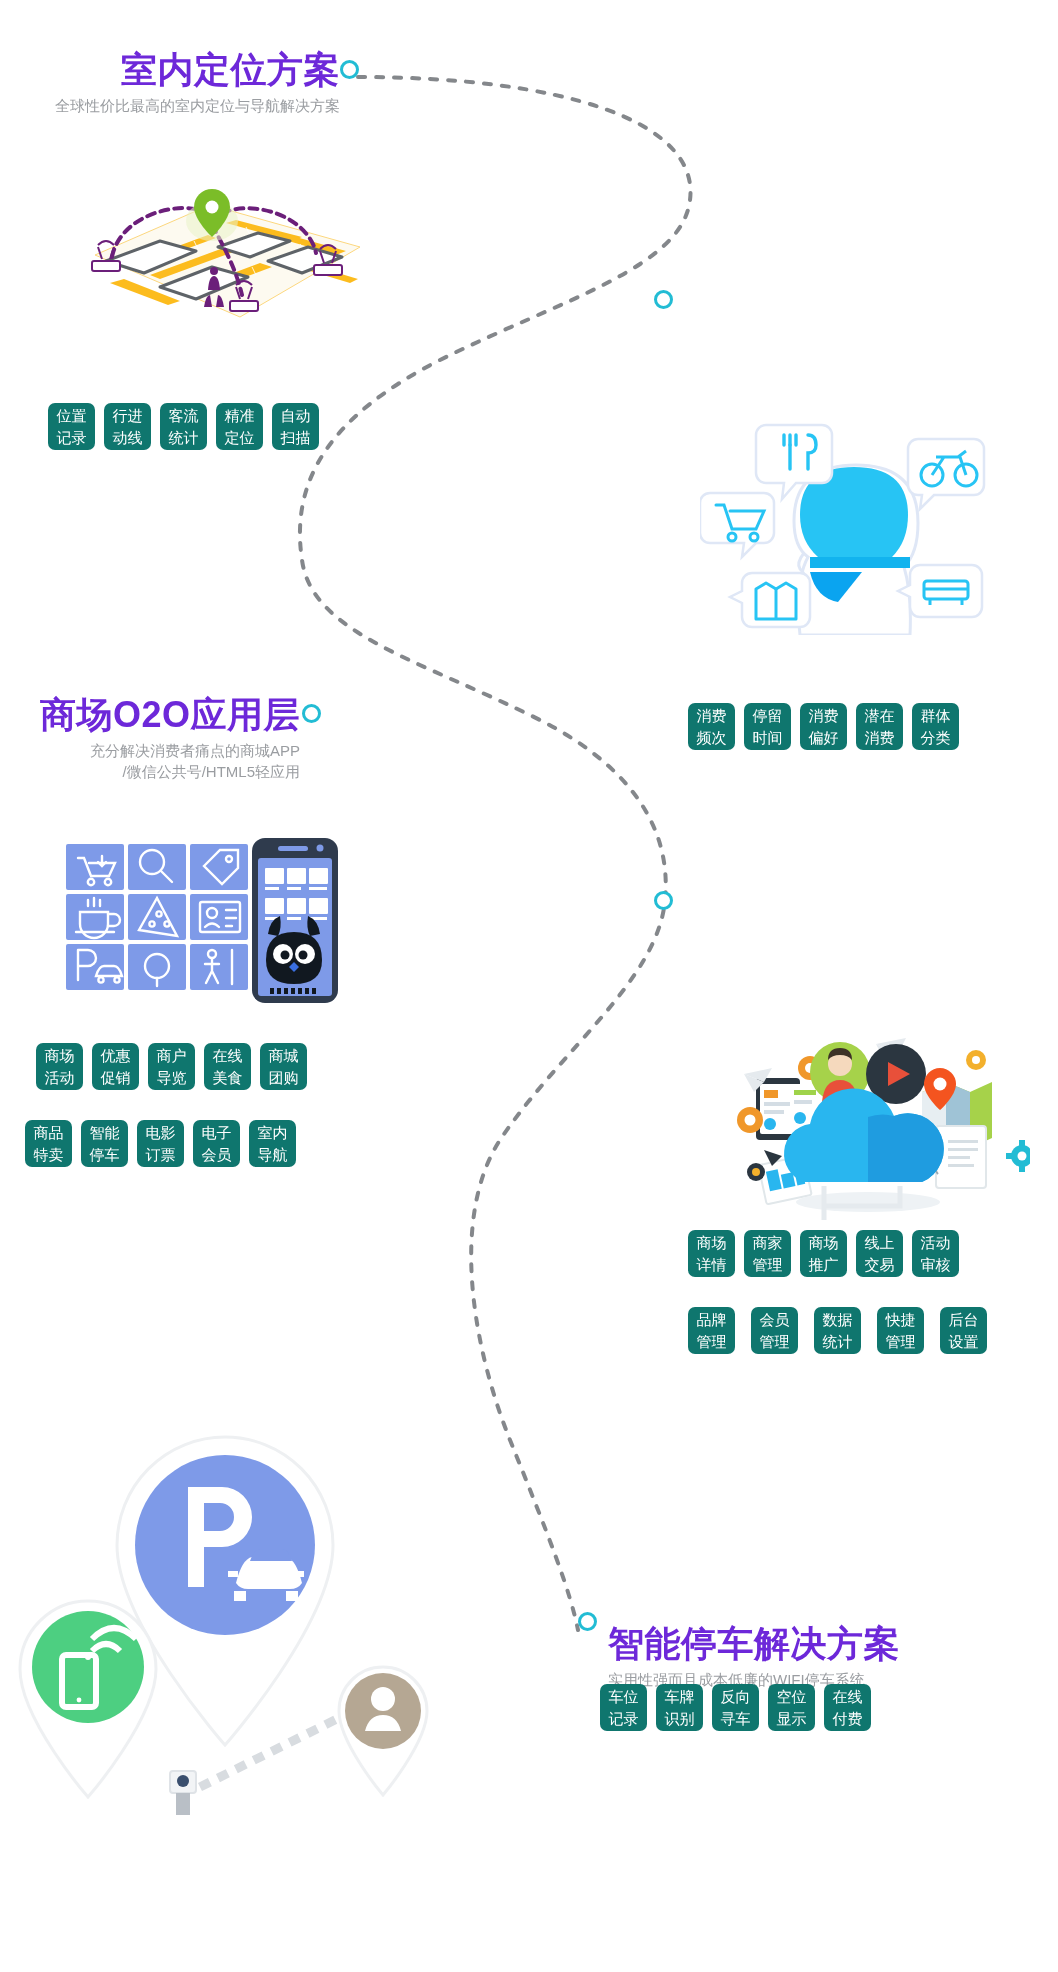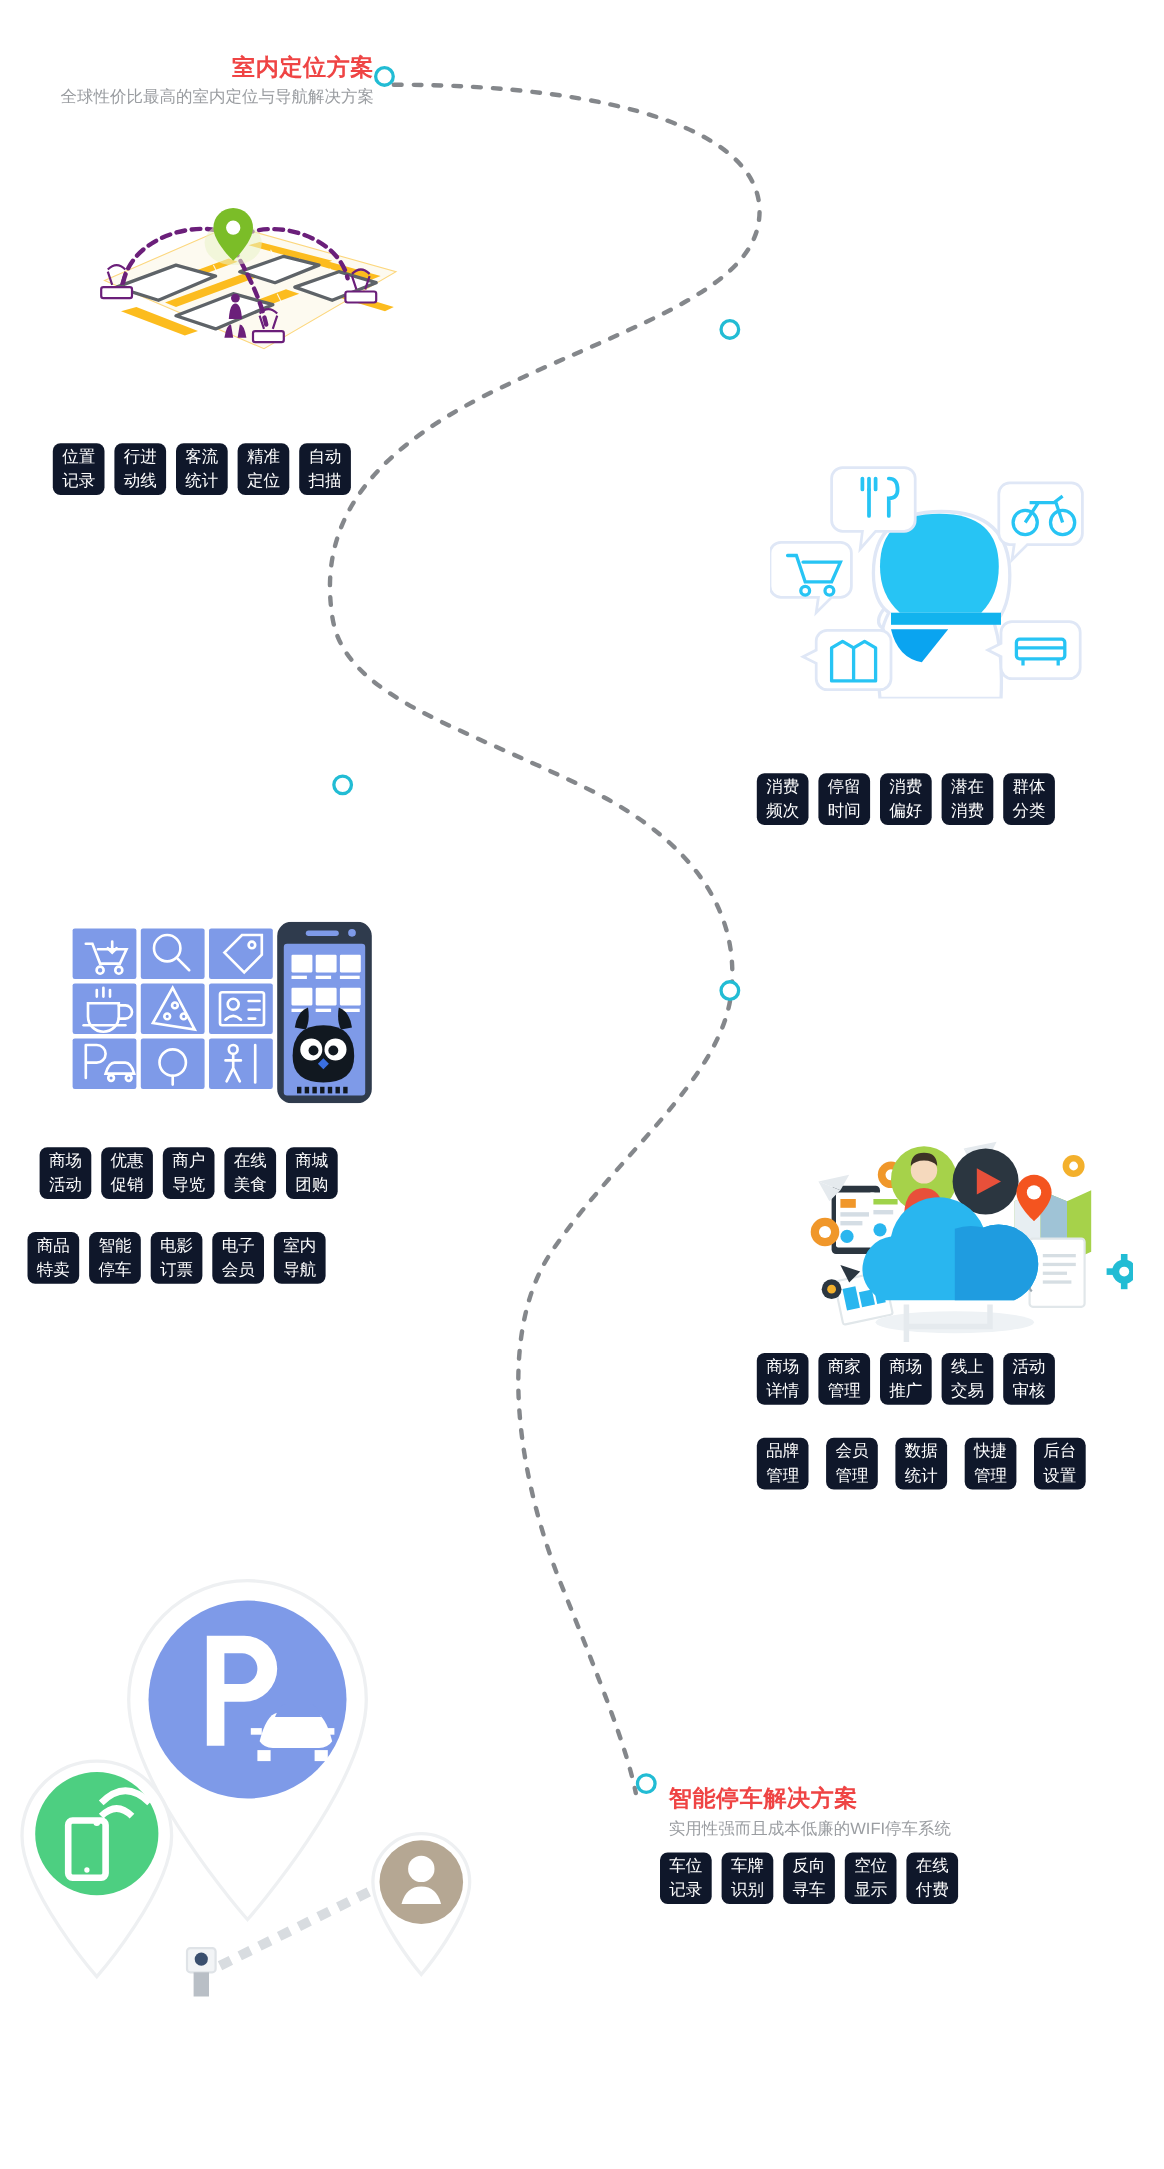--- a/index.html
+++ b/index.html
@@ -7,37 +7,37 @@
     font-family:"Liberation Sans","DejaVu Sans",sans-serif;
     width:1058px;height:1972px;position:relative;overflow:hidden;
     -webkit-font-smoothing:antialiased;
   }
   .stage{position:absolute;left:0;top:0;width:1058px;height:1972px;}
   .svg-layer{position:absolute;left:0;top:0;width:1058px;height:1972px;pointer-events:none;}
 
   
   .node{position:absolute;}
   .node .title{
-    font-size:21px;font-weight:bold;color:#ef4444;letter-spacing:.5px;
+    font-size:36px;font-weight:bold;color:#6d28d9;letter-spacing:.5px;
     line-height:1.1;white-space:nowrap;
   }
   .node .subtitle{
     font-size:15px;color:#9a9da1;line-height:1.45;white-space:nowrap;margin-top:5px;
   }
   .node.right{text-align:left;}
   .node.left{text-align:right;}
   .bullet{
     position:absolute;width:19px;height:19px;border-radius:50%;
     border:3px solid #22bcd4;background:#ffffff;box-sizing:border-box;
   }
 
   
   .tagrow{position:absolute;display:flex;gap:9px;}
   .tag{
-    width:47px;height:47px;border-radius:7px;background:#0f172a;
+    width:47px;height:47px;border-radius:7px;background:#0f766e;
     color:#ffffff;font-size:15px;line-height:22px;font-weight:normal;
     display:flex;flex-direction:column;align-items:center;justify-content:center;
     box-sizing:border-box;letter-spacing:0px;
   }
   .tag span{display:block;}
 
   
   .illus{position:absolute;}
 </style>
 </head>
@@ -229,20 +229,25 @@
     <div class="tag">
       <span>潜在</span>
       <span>消费</span>
       </div>
     <div class="tag">
       <span>群体</span>
       <span>分类</span>
       </div>
   </div>
 
+  <div class="node left" style="left:40px;top:695px;width:260px;">
+    <div class="title">商场O2O应用层</div>
+    <div class="subtitle">充分解决消费者痛点的商城APP</div>
+    <div class="subtitle" style="margin-top:0;">/微信公共号/HTML5轻应用</div>
+  </div>
   <div class="bullet" style="left:302px;top:704px;"></div>
 
   <svg class="illus" style="left:62px;top:838px;" width="290" height="165" viewBox="0 0 290 165">
     <g fill="#7e9ae8">
       <rect x="4" y="6" width="58" height="46" rx="2"></rect>
       <rect x="66" y="6" width="58" height="46" rx="2"></rect>
       <rect x="128" y="6" width="58" height="46" rx="2"></rect>
       <rect x="4" y="56" width="58" height="46" rx="2"></rect>
       <rect x="66" y="56" width="58" height="46" rx="2"></rect>
       <rect x="128" y="56" width="58" height="46" rx="2"></rect>

